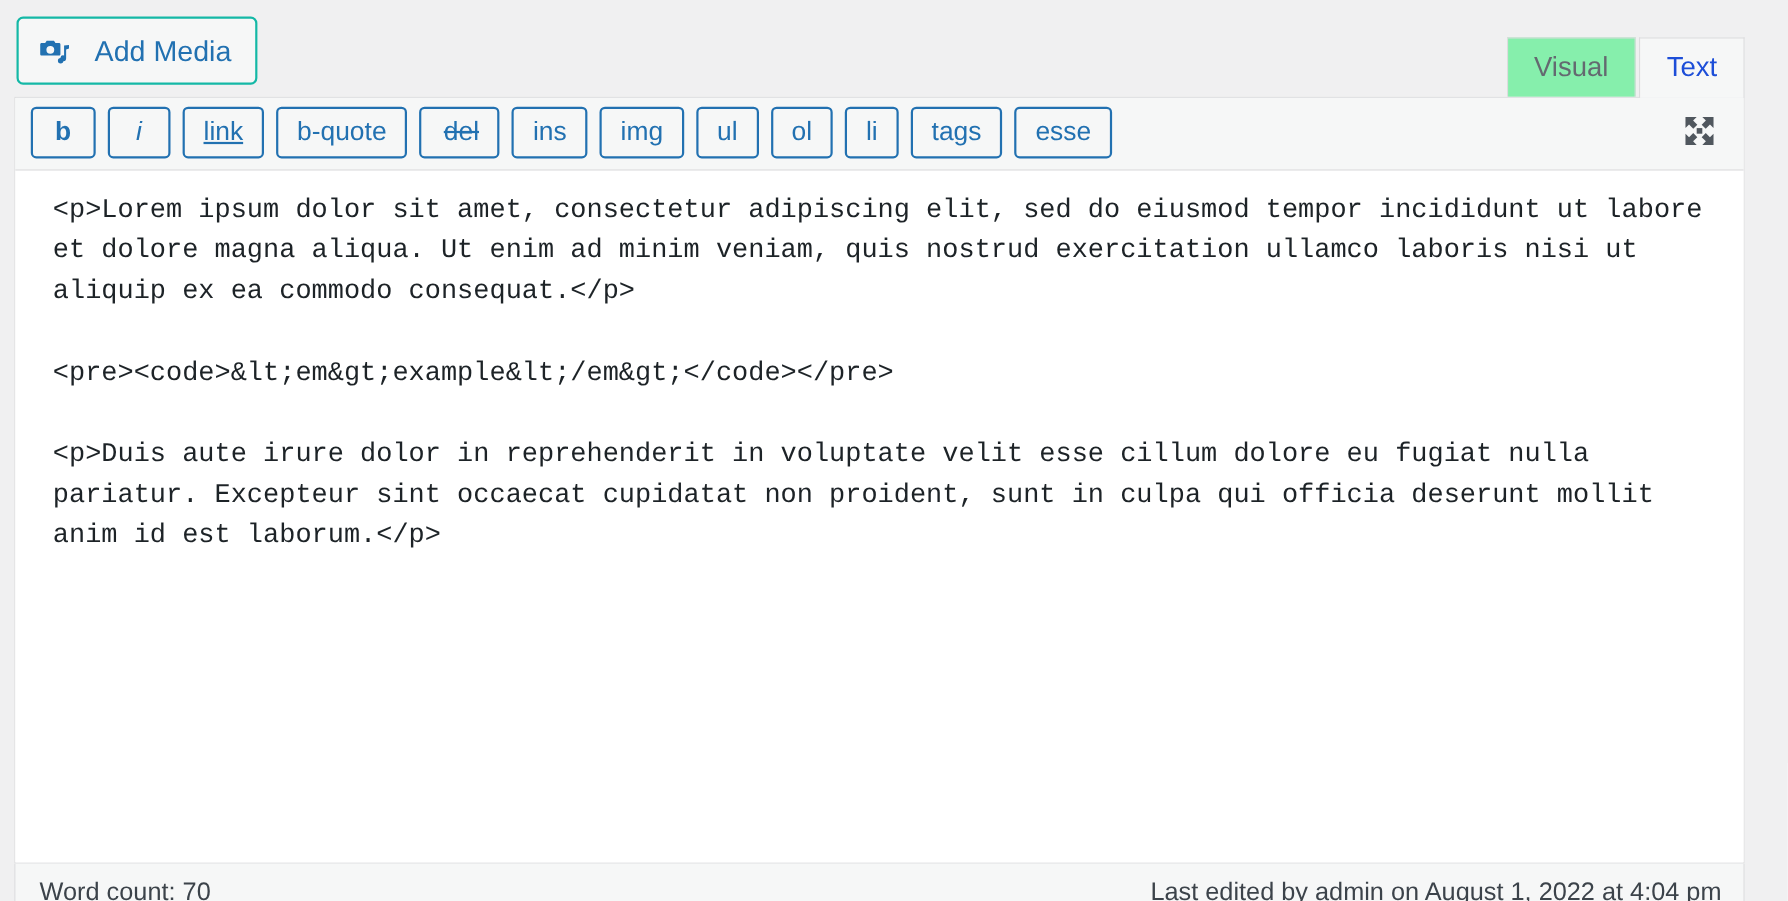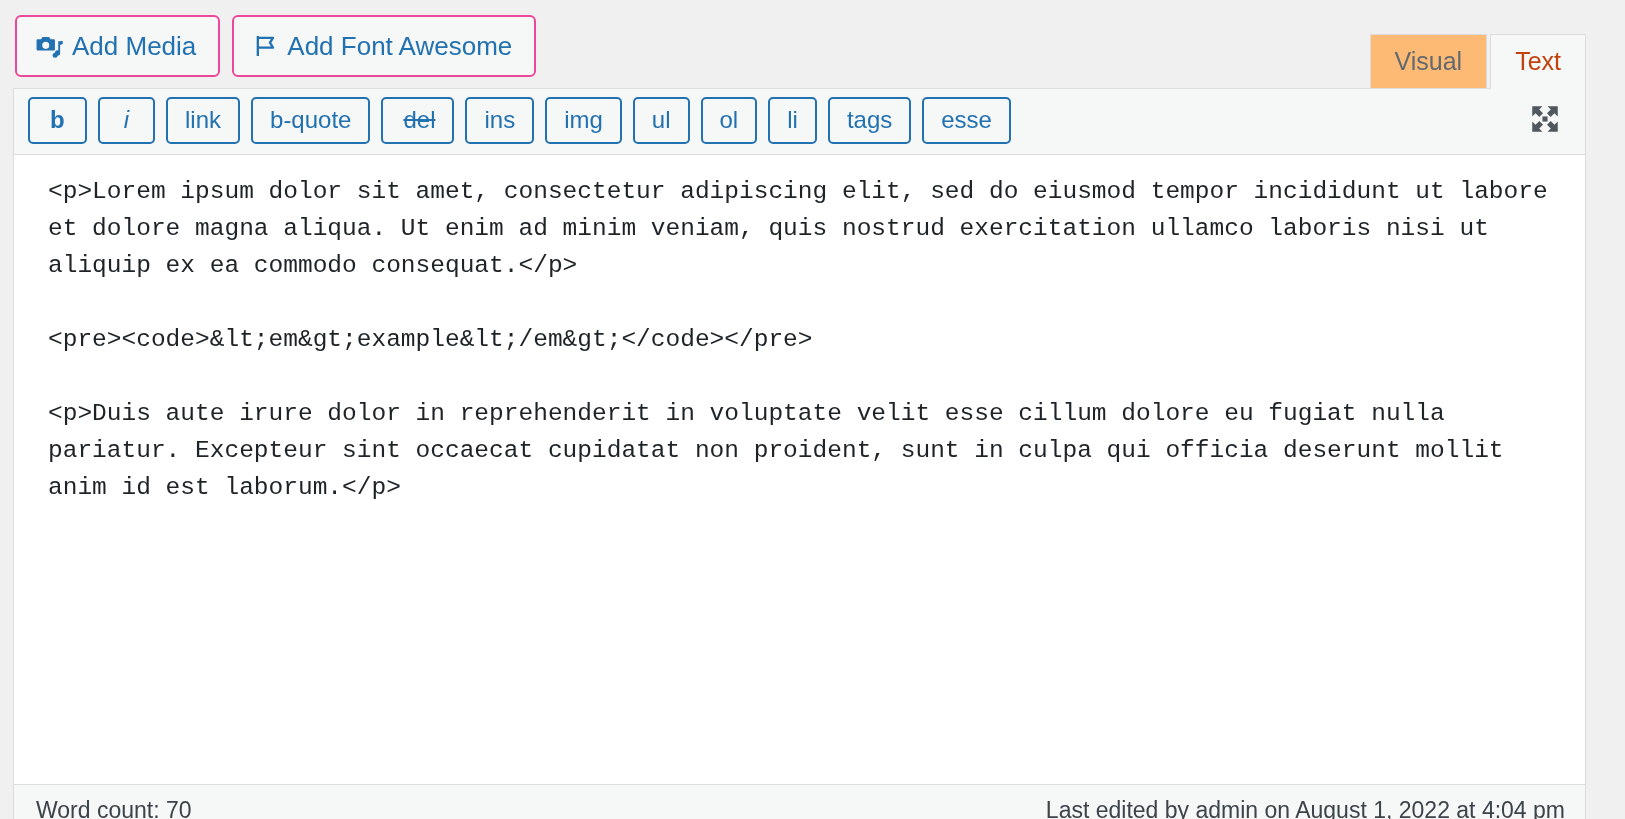--- a/index.html
+++ b/index.html
@@ -23,25 +23,25 @@
     position: relative;
     height: 88px;
     padding: 15px 0 0 2px;
     display: flex;
     align-items: flex-start;
     gap: 12px;
   }
   .media-button {
     display: inline-flex;
     align-items: center;
-    gap: 7px;
+    gap: 21px;
     height: 62px;
     padding: 0 22px 0 18px;
     background: #f6f7f7;
-    border: 2px solid #ec4899;
+    border: 2px solid #14b8a6;
     border-radius: 6px;
     color: #2271b1;
     font-size: 26px;
     line-height: 1;
     cursor: pointer;
     white-space: nowrap;
   }
   .media-button .glyph { display: inline-flex; align-items: center; }
 
   
@@ -51,28 +51,28 @@
     display: flex;
     align-items: flex-end;
   }
   .tab {
     font-size: 25px;
     line-height: 1;
     padding: 14px 24px 15px;
     border: 1px solid #dcdcde;
     border-bottom: none;
     color: #646970;
-    background: #fdba74;
+    background: #86efac;
     cursor: pointer;
     position: relative;
     top: 1px;
   }
   .tab.active {
     background: #f6f7f7;
-    color: #c2410c;
+    color: #1d4ed8;
     border-color: #dcdcde;
     z-index: 3;
   }
   .tab + .tab { margin-left: 3px; }
 
   
   .editor-box {
     border: 1px solid #dcdcde;
     background: #fff;
     height: 697px;
@@ -100,21 +100,21 @@
     color: #2271b1;
     font-size: 24px;
     line-height: 1;
     padding: 9px 17px 10px;
     cursor: pointer;
     white-space: nowrap;
     font-family: "Liberation Sans", sans-serif;
   }
   .qt-btn.is-bold   { font-weight: bold; padding-left: 20px; padding-right: 20px; }
   .qt-btn.is-italic { font-style: italic; padding-left: 24px; padding-right: 24px; }
-  .qt-btn.is-underline { }
+  .qt-btn.is-underline { text-decoration: underline; }
   .qt-btn.is-strike { text-decoration: line-through; padding-left: 20px; }
 
   .fullscreen-btn {
     margin-left: auto;
     margin-right: 10px;
     width: 40px; height: 40px;
     display: flex; align-items: center; justify-content: center;
     cursor: pointer;
     background: transparent;
     border: none;
@@ -166,28 +166,20 @@
       <span class="glyph">
         <svg width="30" height="30" viewBox="0 0 24 24" aria-hidden="true">
           <path fill="#2271b1" d="M2.25 6.5h2.6l1.1-1.7h5.3l1.1 1.7h2.6c.55 0 1 .45 1 1v7.1c0 .55-.45 1-1 1H2.25c-.55 0-1-.45-1-1V7.5c0-.55.45-1 1-1zm6.35 2.1a2.85 2.85 0 1 0 0 5.7 2.85 2.85 0 0 0 0-5.7z"></path>
           <path fill="#2271b1" d="M18.6 8.2v7.35a2.1 2.1 0 1 0 1.5 2v-6.4l2.1-.75V8.0L18.6 8.2z"></path>
           <circle fill="#2271b1" cx="16.1" cy="19.4" r="2.0"></circle>
         </svg>
       </span>
       <span>Add Media</span>
     </button>
 
-    <button class="media-button">
-      <span class="glyph">
-        <svg width="28" height="28" viewBox="0 0 24 24" aria-hidden="true">
-          <path fill="none" stroke="#2271b1" stroke-width="2" stroke-linejoin="round" d="M5 3.5v17M5 5h13l-2.6 4.2L18 13.4H5z"></path>
-        </svg>
-      </span>
-      <span>Add Font Awesome</span>
-    </button>
 
     <div class="tab-strip">
       <div class="tab">
         <span>Visual</span>
       </div>
       <div class="tab active">
         <span>Text</span>
       </div>
     </div>
   </div>

